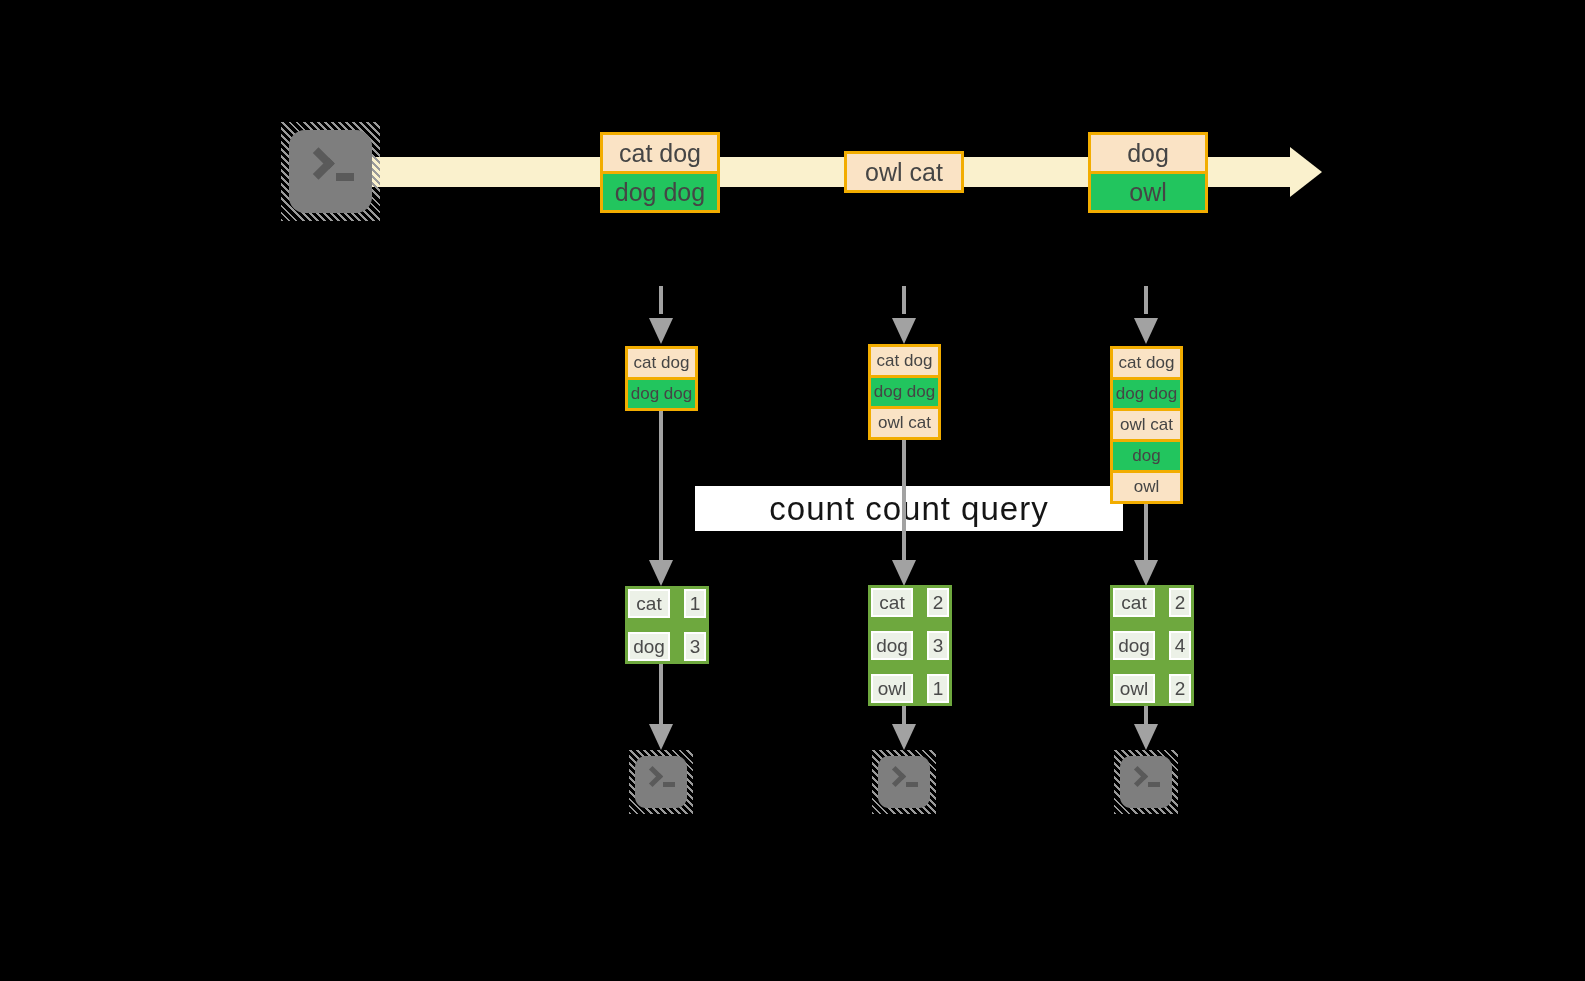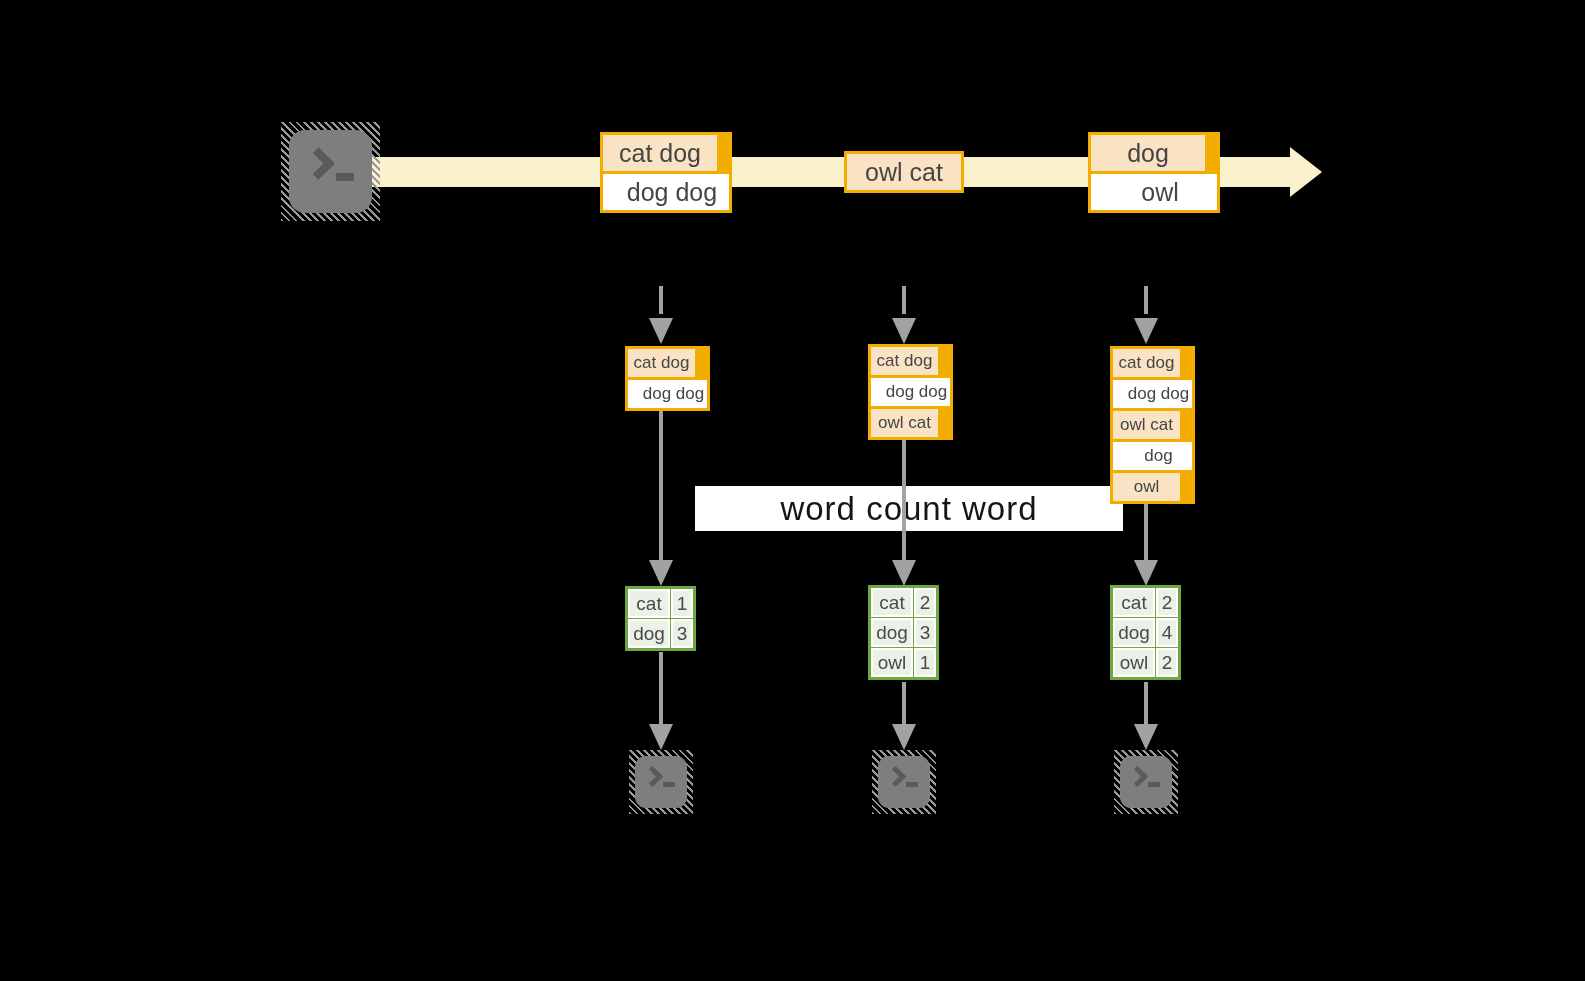--- a/index.html
+++ b/index.html
@@ -25,42 +25,42 @@
   .msg-box{
     border:3px solid #F2AD00;background:#F2AD00;
     display:flex;flex-direction:column;gap:3px;z-index:10;
   }
   .msg-cell{
     width:114px;height:36px;font-size:25px;color:#454545;
     display:flex;align-items:center;justify-content:center;
   }
   .stack .msg-cell{width:67px;height:28px;font-size:17px;}
   .fill-dark{background:#FAE3C5;}
-  .fill-light{background:#ffffff;padding-left:12px;}
+  .fill-light{background:#22c55e;}
 
   
   .vline{width:4px;background:#A2A2A2;z-index:7;}
   .ahead{
     width:0;height:0;z-index:7;
     border-left:12px solid transparent;
     border-right:12px solid transparent;
     border-top:26px solid #A2A2A2;
   }
 
   
   .wcq{
     left:695px;top:462px;width:428px;height:45px;background:#FFFFFF;
     color:#151515;font-size:33px;display:flex;align-items:center;justify-content:center;
     z-index:5;letter-spacing:1px;
   }
 
   
   .tbl{
     border:3px solid #6EA83E;background:#6EA83E;
-    display:grid;grid-template-columns:42px 22px;gap:1px;z-index:10;
+    display:grid;grid-template-columns:42px 22px;gap:14px;z-index:10;
   }
   .tbl-cell{
     height:29px;background:#ECF1E7;box-shadow:inset 0 0 0 2px #FFFFFF;
     display:flex;align-items:center;justify-content:center;
     font-size:19px;color:#4A4A4A;
   }
 
   
   .term{
     background:repeating-linear-gradient(45deg,#9A9A9A 0,#9A9A9A 2px,transparent 2px,transparent 5px);
@@ -173,15 +173,15 @@
         <div class="tbl-cell">owl</div>
         <div class="tbl-cell">2</div>
       </div>
       <div class="abs vline" style="left: 1144px; top: 658px; height: 44px;"></div>
       <div class="abs ahead" style="left: 1134px; top: 700px;"></div>
       <div class="abs term term-small" style="left: 1114px; top: 726px;">
         <div class="term-inner"></div>
       </div>
     </div>
 
-  <div class="abs wcq">word count word</div>
+  <div class="abs wcq">count count query</div>
 
 </div>
 
 </body></html>

